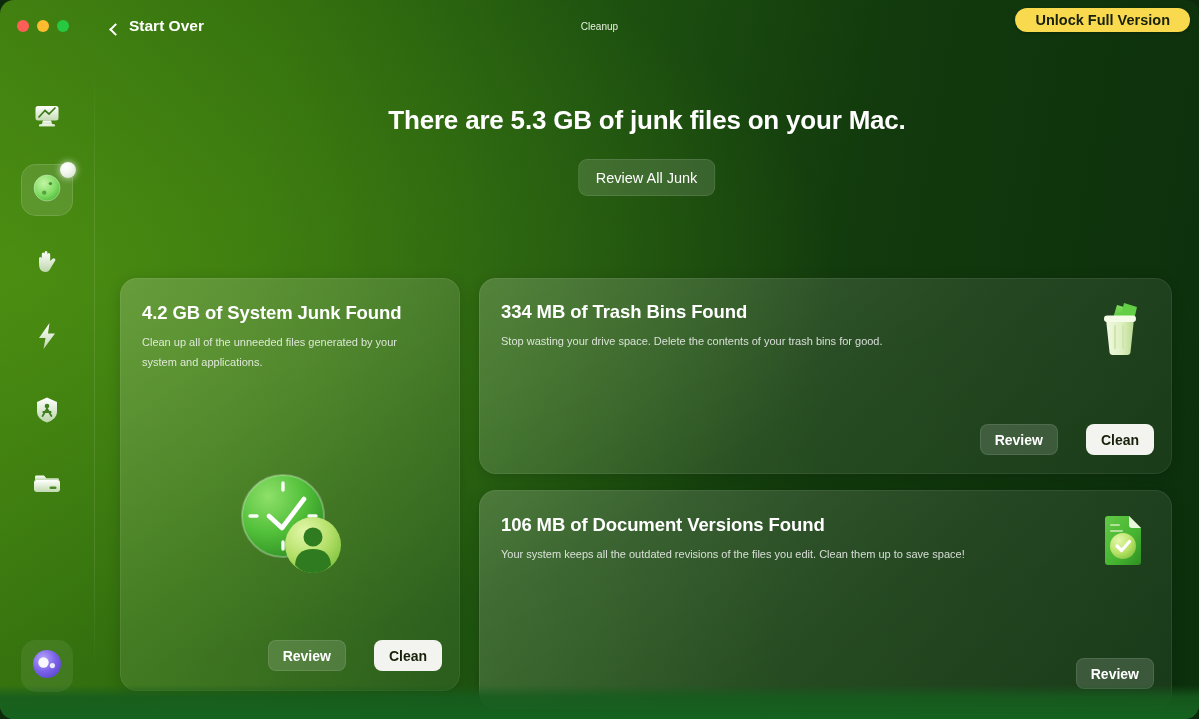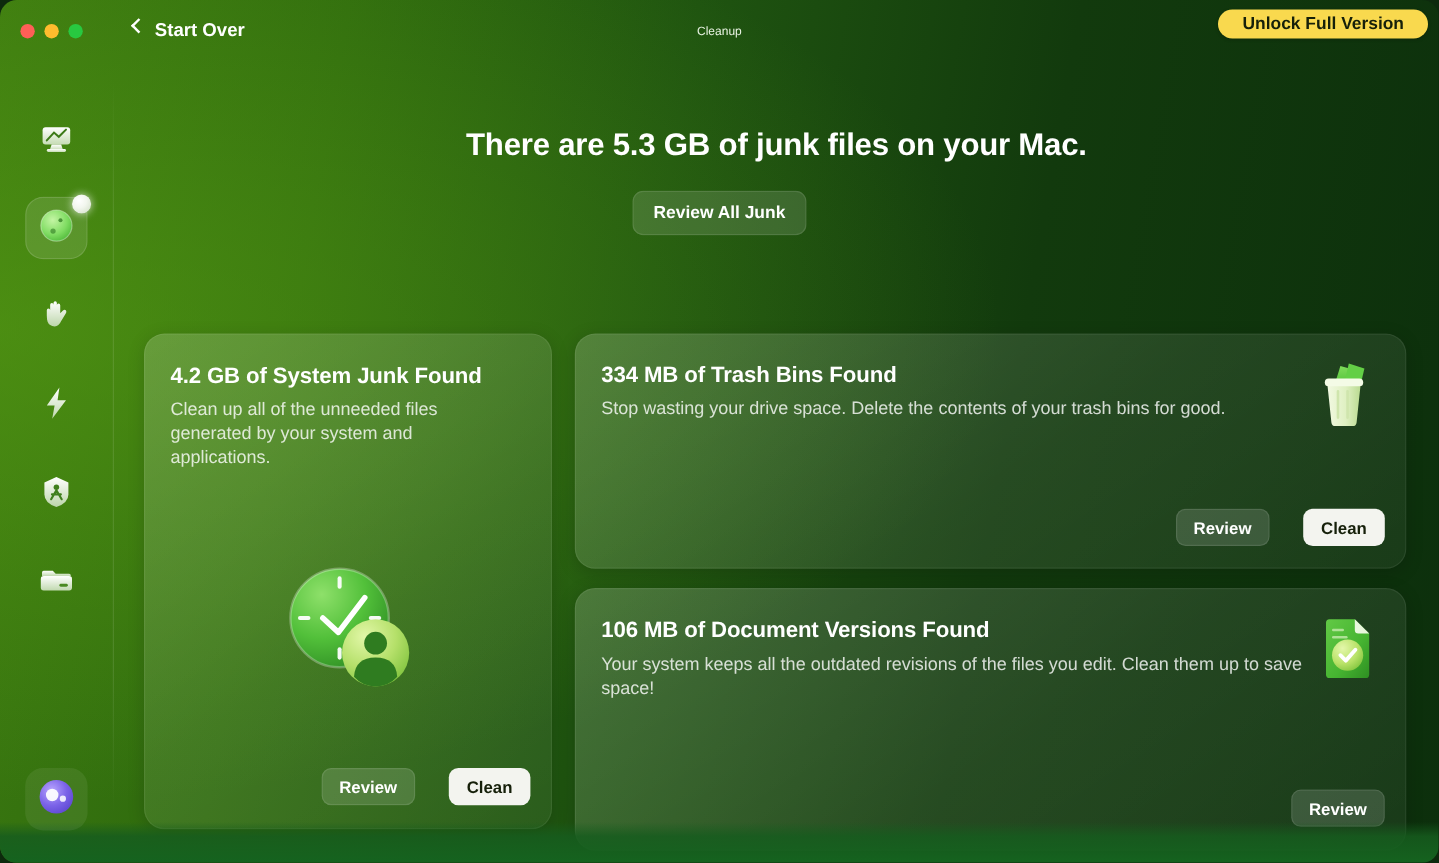--- a/index.html
+++ b/index.html
@@ -33,21 +33,21 @@
   }
   .traffic {
     display:flex; gap:8px; margin-left:17px; align-items:center;
   }
   .tl { width:12px; height:12px; border-radius:50%; display:block; }
   .tl.red    { background:#ff5f57; }
   .tl.yellow { background:#febc2e; }
   .tl.green  { background:#28c840; }
 
   #start-over {
-    display:flex; align-items:flex-start; gap:9px;
+    display:flex; align-items:flex-end; gap:9px;
     margin-left:42px;
     color:#ffffff; font-size:15.5px; font-weight:700;
     cursor:pointer; user-select:none;
   }
   .chev {
     width:9px; height:9px;
     border-left:2.4px solid #fff; border-bottom:2.4px solid #fff;
     transform:rotate(45deg);
     display:block; margin-bottom:1px;
   }
@@ -105,24 +105,25 @@
 
   
   #headline {
     position:absolute; top:105px; left:95px; right:0;
     text-align:center;
     color:#ffffff; font-size:26px; font-weight:700;
     letter-spacing:-0.2px;
   }
   #review-all {
     position:absolute; top:159px; left:50%; transform:translateX(-50%);
+    margin-left:47px;
     height:37px; padding:4px 18px;
     display:flex; align-items:center;
     background:rgba(255,255,255,0.13);
-    color:#ffffff; font-size:14.5px; font-weight:700;
+    color:#ffffff; font-size:14.5px; font-weight:400;
     border:none; border-radius:9px; cursor:pointer;
     box-shadow:inset 0 0 0 1px rgba(255,255,255,0.10);
     font-family:"Liberation Sans", sans-serif;
   }
 
   
   .card {
     position:absolute;
     border-radius:17px;
     background:linear-gradient(145deg, rgba(255,255,255,0.175) 0%, rgba(255,255,255,0.085) 55%, rgba(255,255,255,0.05) 100%);
@@ -132,21 +133,21 @@
   #card-system  { left:120px; top:278px; width:340px; height:413px;text-decoration:underline; }
   #card-trash   { left:479px; top:278px; width:693px; height:196px; }
   #card-docs    { left:479px; top:490px; width:693px; height:219px; }
 
   .card-title {
     position:absolute; color:#ffffff; font-weight:700;
     font-size:18.5px; letter-spacing:-0.1px;
   }
   .card-desc {
     position:absolute; color:rgba(255,255,255,0.80);
-    font-size:15px; line-height:20px;
+    font-size:11px; line-height:20px;
   }
   #card-system .card-title { left:22px; top:24px; }
   #card-system .card-desc  { left:22px; top:54px; width:286px; }
   #card-trash .card-title  { left:22px; top:23px; }
   #card-trash .card-desc   { left:22px; top:53px; width:600px; }
   #card-docs .card-title   { left:22px; top:24px; }
   #card-docs .card-desc    { left:22px; top:54px; width:600px; }
 
   .btn-row { position:absolute; display:flex; gap:28px; align-items:center; }
   #card-system .btn-row { right:18px; bottom:20px; }

